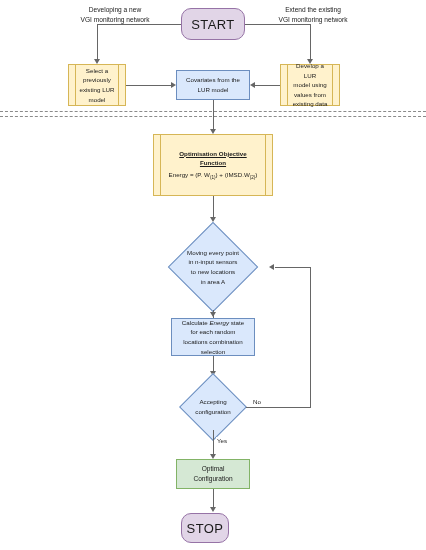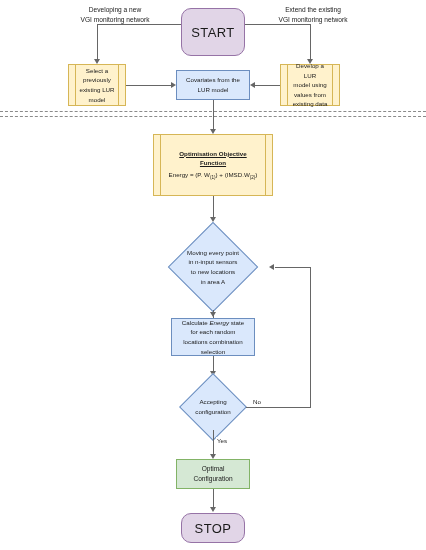--- a/index.html
+++ b/index.html
@@ -163,21 +163,21 @@
 <body>
 
 <div id="canvas">
 
   <div class="flabel" style="left:56px; top:5px; width:118px;">Developing a new
 VGI monitoring  network</div>
 
   <div class="flabel" style="left:252px; top:5px; width:122px;">Extend the existing
 VGI monitoring network</div>
 
-  <div class="node terminator" style="left:181px; top:8px; width:64px; height:48px;">
+  <div class="node terminator" style="left:181px; top:8px; width:64px; height:32px;">
     <span>START</span>
   </div>
 
   <div class="ln ln-h" style="left:97px; top:24px; width:84px;"></div>
   <div class="ln ln-v" style="left:97px; top:24px; height:37px;"></div>
   <div class="arrow arrow-down" style="left:93.5px; top:59px;"></div>
 
   <div class="ln ln-h" style="left:245px; top:24px; width:66px;"></div>
   <div class="ln ln-v" style="left:310px; top:24px; height:37px;"></div>
   <div class="arrow arrow-down" style="left:306.5px; top:59px;"></div>
@@ -268,17 +268,17 @@
   <div class="edge-label" style="left:216px; top:437px;">Yes</div>
 
   <div class="node process-green" style="left:176px; top:459px; width:74px; height:30px; flex-direction:column;">
     <div>Optimal</div>
     <div>Configuration</div>
   </div>
 
   <div class="ln ln-v" style="left:213px; top:489px; height:20px;"></div>
   <div class="arrow arrow-down" style="left:209.5px; top:507px;"></div>
 
-  <div class="node terminator" style="left:181px; top:513px; width:64px; height:30px;">
+  <div class="node terminator" style="left:181px; top:513px; width:48px; height:30px;">
     <span>STOP</span>
   </div>
 
 </div>
 
 </body></html>

